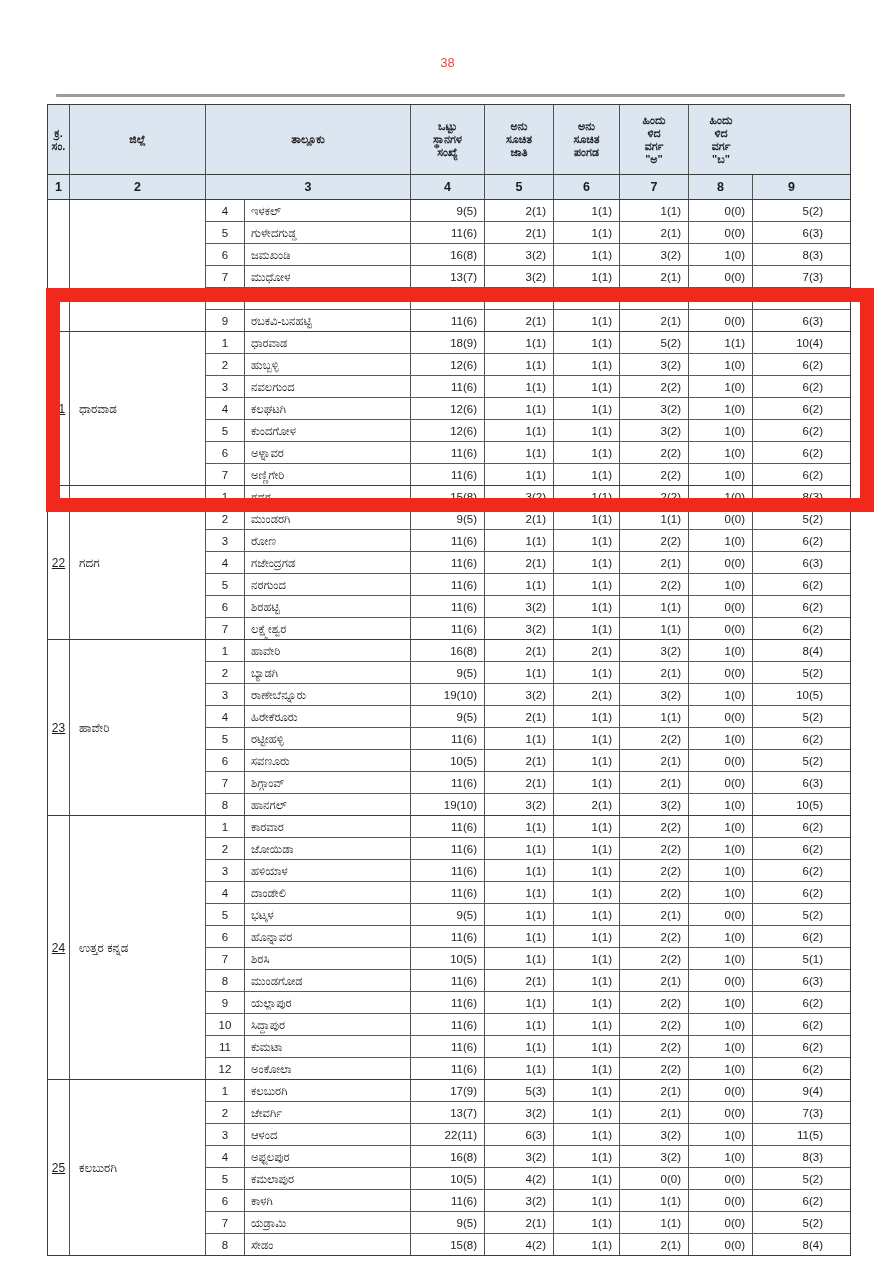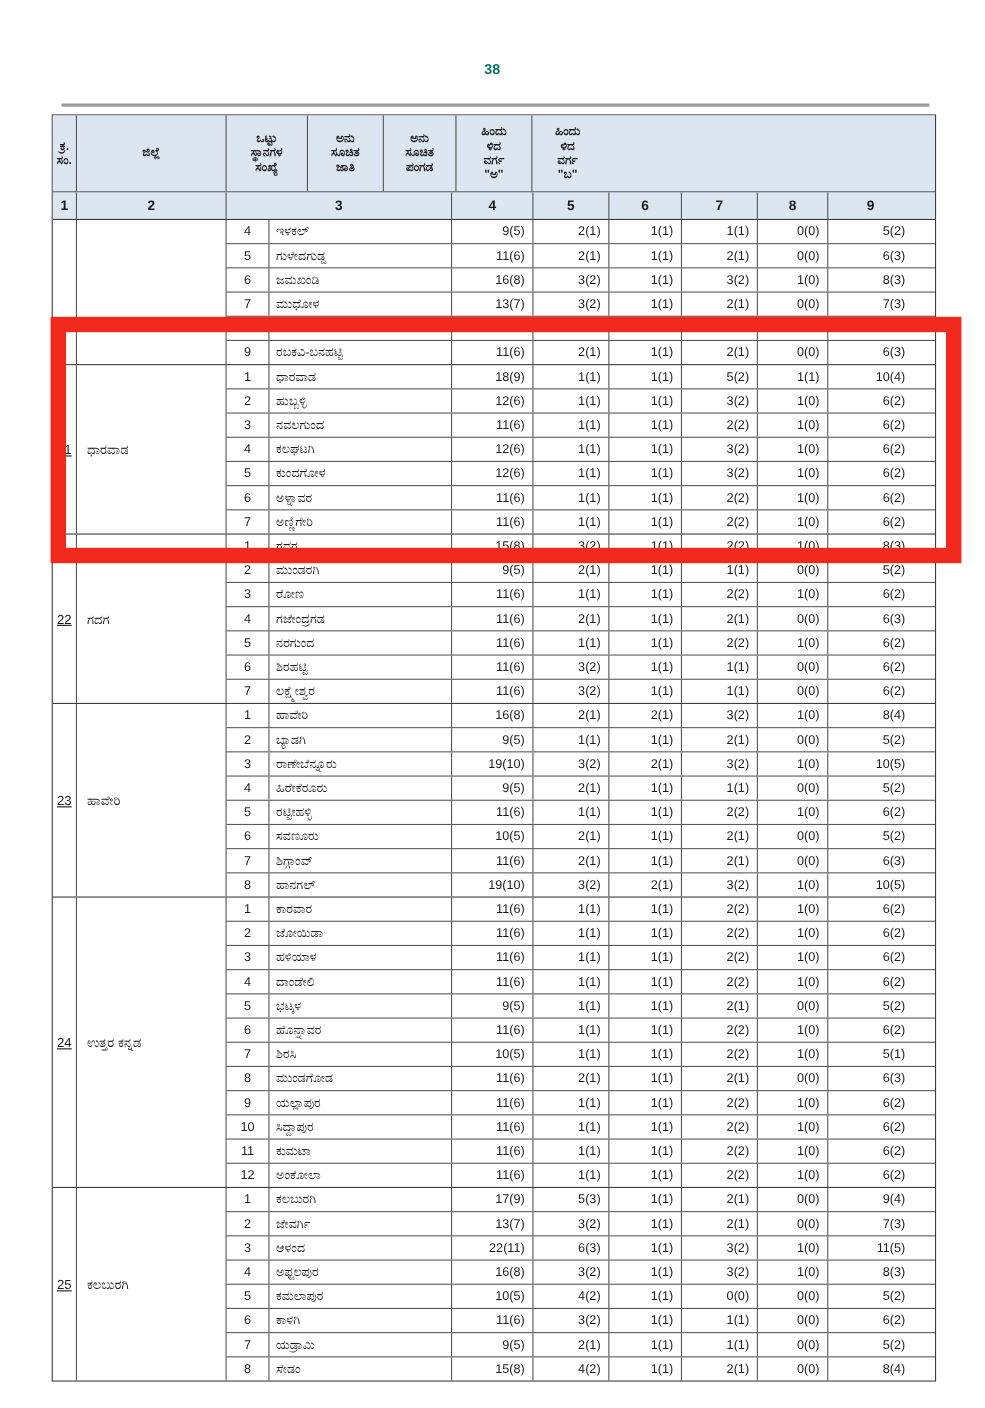--- a/index.html
+++ b/index.html
@@ -2,21 +2,21 @@
 <html><head>
 <meta charset="utf-8">
 <style>
   html,body{margin:0;padding:0;}
   body{
     width:895px;height:1280px;position:relative;background:#ffffff;
     font-family:"Liberation Sans", sans-serif;color:#1b1b1b;overflow:hidden;
   }
   .page-number{
     position:absolute;top:55px;left:0;right:0;text-align:center;
-    font-size:13px;font-weight:bold;color:#0f766e;
+    font-size:13px;font-weight:normal;color:#ef4444;
   }
   .top-rule{
     position:absolute;left:56px;top:94px;width:789px;height:3px;
     background:#9b9b9b;border-radius:1px;
   }
   .table{
     position:absolute;left:47px;top:104px;width:802px;
     border:1.6px solid #3c3c3c;background:#ffffff;
   }
   .trow{display:flex;}
@@ -59,20 +59,21 @@
 <body>
 
 <div class="page-number">38</div>
 <div class="top-rule"></div>
 
 <div class="table">
   <div class="trow hdr-row" style="background: rgb(220, 230, 241);">
     <div class="cell c1">ಕ್ರ.
 ಸಂ.</div>
     <div class="cell c2">ಜಿಲ್ಲೆ</div>
+    <div class="cell c3">ತಾಲ್ಲೂಕು</div>
     <div class="cell c4">ಒಟ್ಟು
 ಸ್ಥಾನಗಳ
 ಸಂಖ್ಯೆ</div>
     <div class="cell c5">ಅನು
 ಸೂಚಿತ
 ಜಾತಿ</div>
     <div class="cell c6">ಅನು
 ಸೂಚಿತ
 ಪಂಗಡ</div>
     <div class="cell c7">ಹಿಂದು

